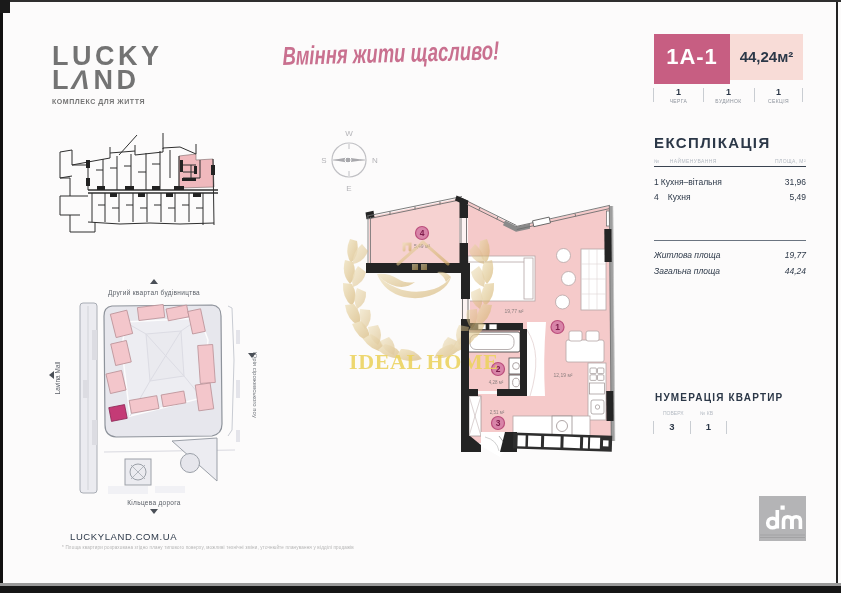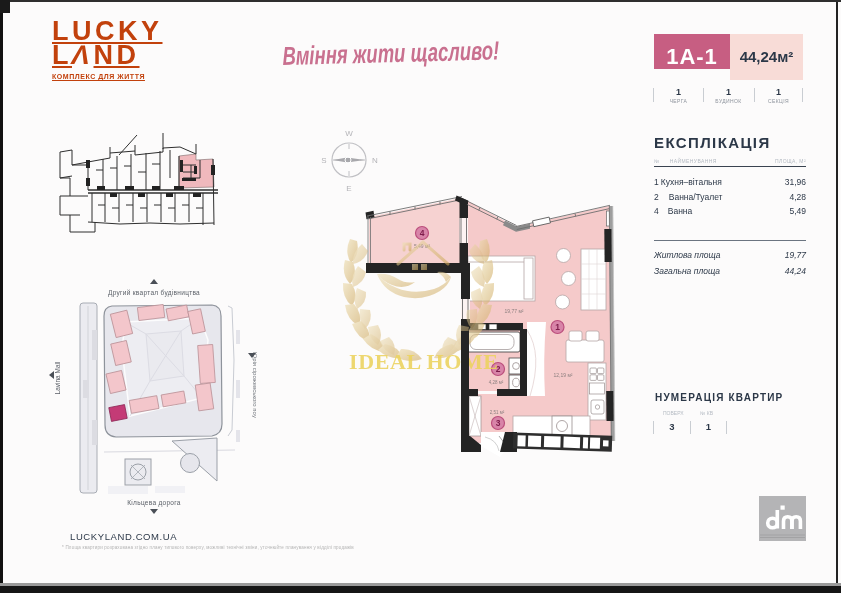--- a/index.html
+++ b/index.html
@@ -14,29 +14,29 @@
 
 <div class="abs" style="left:836px;top:0;width:2px;height:586px;background:#222;"></div>
 
 <div class="abs" style="left:0px;top:0;width:841px;height:1.5px;background:#2e2e2e;"></div>
 <div class="abs" style="left:0px;top:0;width:10px;height:13px;background:#1a1a1a;"></div>
 
 <div class="abs" style="left:0;top:583px;width:841px;height:3px;background:#9a9a9a;"></div>
 
 <div class="abs" style="left:0;top:586px;width:841px;height:7px;background:#161616;"></div>
 
-<div class="abs" style="left:52px;top:20px;color:#c2410c;text-decoration:underline;">
+<div class="abs" style="left:52px;top:45px;color:#737373;">
   <div style="font-size:27px;font-weight:bold;letter-spacing:3.5px;line-height:23px;">LUCKY</div>
   <div style="font-size:27px;font-weight:bold;letter-spacing:3.5px;line-height:24px;">L<span style="display:inline-block;transform:skewX(-12deg);">Λ</span>ND</div>
   <div style="font-size:7px;font-weight:bold;letter-spacing:0.55px;margin-top:6px;">КОМПЛЕКС ДЛЯ ЖИТТЯ</div>
 </div>
 
 <div class="abs" style="left:282px;top:41px;white-space:nowrap;font-size:26px;font-style:italic;font-weight:bold;color:#c9708f;transform:rotate(-1.5deg) scaleX(0.71);transform-origin:0 0;letter-spacing:0px;">Вміння жити щасливо!</div>
 
-<div class="abs" style="left:654px;top:34px;width:76px;height:35px;background:#c75e82;color:#fff;font-size:22px;font-weight:bold;letter-spacing:1px;text-align:center;line-height:46px;">1А-1</div>
+<div class="abs" style="left:654px;top:34px;width:76px;height:50px;background:#c75e82;color:#fff;font-size:22px;font-weight:bold;letter-spacing:1px;text-align:center;line-height:46px;">1А-1</div>
 
 <div class="abs" style="left:730px;top:34px;width:73px;height:46px;background:#f8dcd7;color:#2c3848;font-size:15px;font-weight:bold;text-align:center;line-height:46px;">44,24м²</div>
 
 <div class="abs" style="left:653px;top:87px;width:150px;height:18px;">
   <div class="abs" style="left:0px;top:1px;width:1px;height:14px;background:#c9cdd2;"></div>
   <div class="abs" style="left:50px;top:1px;width:1px;height:14px;background:#c9cdd2;"></div>
   <div class="abs" style="left:101px;top:1px;width:1px;height:14px;background:#c9cdd2;"></div>
   <div class="abs" style="left:149px;top:1px;width:1px;height:14px;background:#c9cdd2;"></div>
   <div class="abs dk" style="left:1px;top:0px;width:49px;text-align:center;font-size:9px;font-weight:bold;">1<div style="font-size:5px;color:#8d939c;font-weight:normal;letter-spacing:.4px;margin-top:1px;">ЧЕРГА</div></div>
   <div class="abs dk" style="left:51px;top:0px;width:49px;text-align:center;font-size:9px;font-weight:bold;">1<div style="font-size:5px;color:#8d939c;font-weight:normal;letter-spacing:.4px;margin-top:1px;">БУДИНОК</div></div>
@@ -46,22 +46,21 @@
 <div class="abs dk" style="left:654px;top:134px;font-size:15px;font-weight:bold;letter-spacing:1.4px;">ЕКСПЛІКАЦІЯ</div>
 
 <div class="abs" style="left:654px;top:158px;width:152px;font-size:5px;color:#b5bbc3;letter-spacing:.4px;">
   <span>№</span><span style="margin-left:10px;">НАЙМЕНУВАННЯ</span><span style="float:right;">ПЛОЩА, М²</span>
 </div>
 
 <div class="abs" style="left:654px;top:166px;width:152px;height:1px;background:#3a4350;"></div>
 
 <div class="abs dk" style="left:654px;top:175px;width:152px;font-size:8.5px;line-height:14.5px;">
   <div><span>1</span><span style="margin-left:2px;">Кухня–вітальня</span><span style="float:right;">31,96</span></div>
-  <div><span>2</span><span style="margin-left:10px;">Ванна/Туалет</span><span style="float:right;">4,28</span></div>
-  <div><span>4</span><span style="margin-left:9px;">Ванна</span><span style="float:right;">5,49</span></div>
+  <div><span>4</span><span style="margin-left:9px;">Кухня</span><span style="float:right;">5,49</span></div>
 </div>
 
 <div class="abs" style="left:654px;top:240px;width:152px;height:1px;background:#6b7480;"></div>
 
 <div class="abs dk" style="left:654px;top:248px;width:152px;font-size:8.5px;line-height:15.5px;font-style:italic;">
   <div><span>Житлова площа</span><span style="float:right;">19,77</span></div>
   <div><span>Загальна площа</span><span style="float:right;">44,24</span></div>
 </div>
 
 <div class="abs dk" style="left:655px;top:392px;font-size:10px;font-weight:bold;letter-spacing:1.2px;">НУМЕРАЦІЯ КВАРТИР</div>

